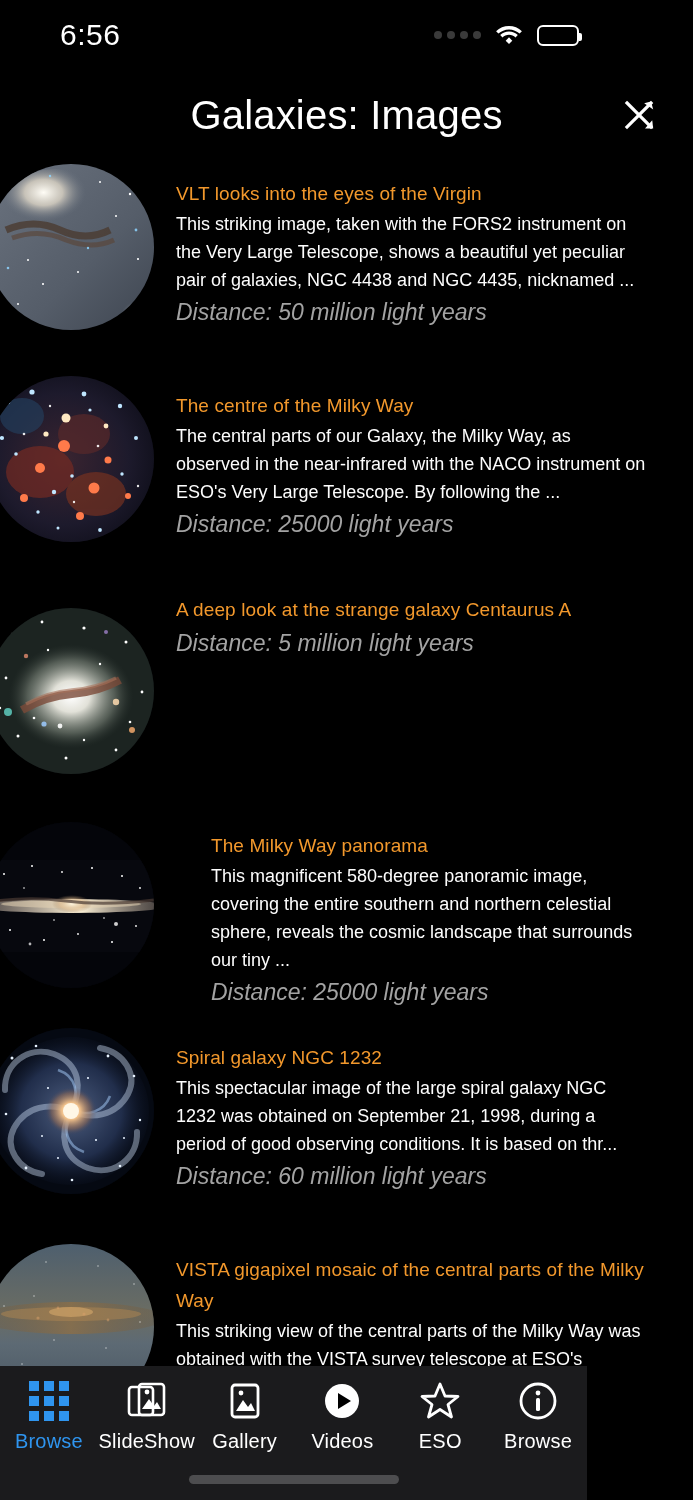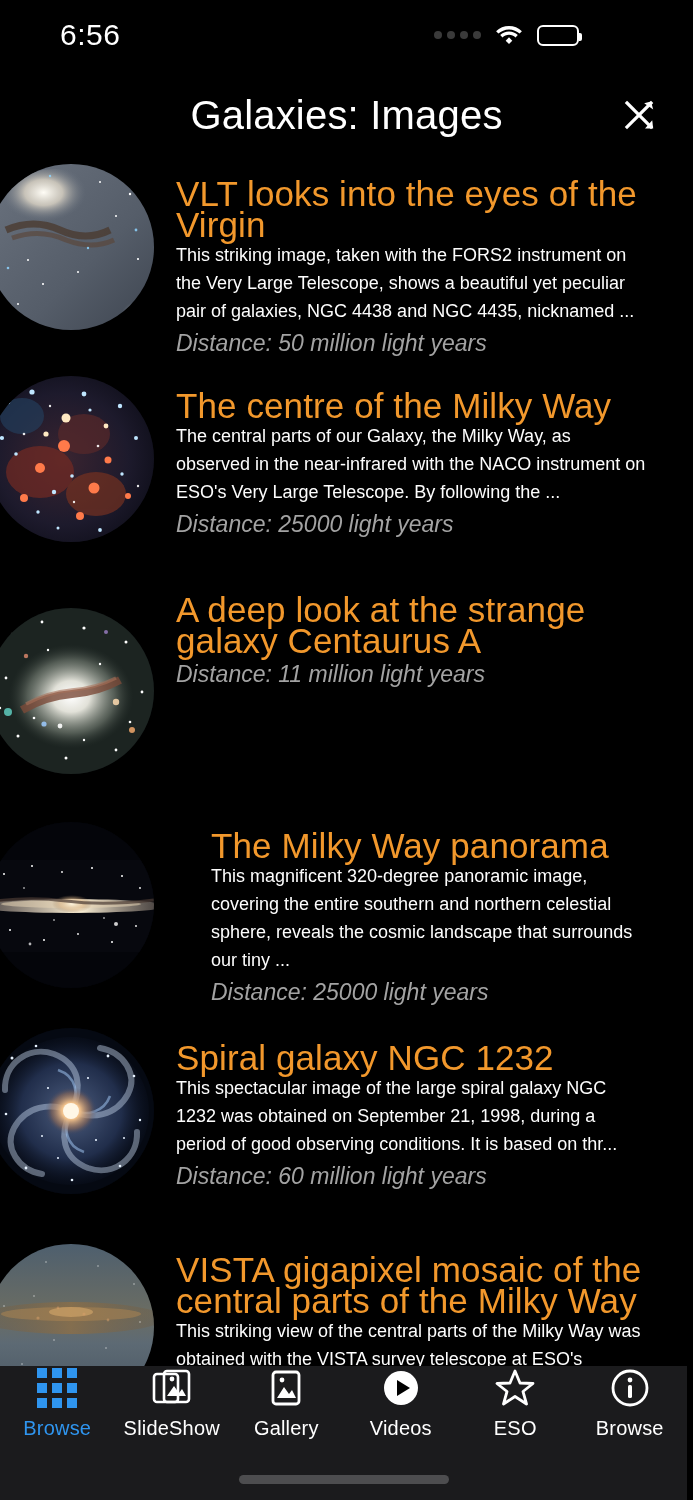--- a/index.html
+++ b/index.html
@@ -69,21 +69,21 @@
     background:#05060a;
   }
   .thumb .sky{ position:absolute; inset:0; }
   .texts{
     flex:1 1 auto;
     padding:0 44px 0 0;
     padding-top:18px;
   }
   .item-title{
     color:#f2982c;
-    font-size:35px;
+    font-size:19px;
     line-height:31px;
     font-weight:400;
     letter-spacing:.1px;
   }
   .item-desc{
     color:#fdfdfd;
     font-size:18px;
     line-height:28px;
     font-weight:400;
     margin-top:1px;
@@ -91,24 +91,24 @@
   .item-distance{
     color:#a3a3a3;
     font-size:23px;
     line-height:28px;
     font-style:italic;
     margin-top:4px;
   }
 
   
   .tabbar{
-    position:absolute; bottom:0; left:0; width:687px; height:134px;
+    position:absolute; bottom:0; left:0; width:587px; height:134px;
     background:#1b1b1d;
     display:flex; align-items:flex-start; justify-content:space-around;
-    padding-top:0;
+    padding-top:13px;
   }
   .tab{
     width:115px;
     display:flex; flex-direction:column; align-items:center; gap:7px;
     cursor:pointer;
   }
   .tab-icon{ height:44px; display:flex; align-items:center; justify-content:center; }
   .tab-label{ font-size:20px; color:#fff; letter-spacing:.2px; }
   .tab.active .tab-label{ color:#2f95ef; }
   .home-indicator{
@@ -323,21 +323,21 @@
             <circle cx="56" cy="116" r="2.6" fill="#9ecbff" opacity=".85"></circle>
             <circle cx="72" cy="118" r="2.4" fill="#ffffff" opacity=".9"></circle>
             <circle cx="38" cy="48" r="2.2" fill="#ff9a7a" opacity=".7"></circle>
             <circle cx="118" cy="24" r="2" fill="#c9a0ff" opacity=".6"></circle>
           </g>
         </svg>
       </div>
     </div>
     <div class="texts" style="padding-top:10px;">
       <div class="item-title">A deep look at the strange galaxy Centaurus A</div>
-      <div class="item-distance">Distance: 11 million light years</div>
+      <div class="item-distance">Distance: 5 million light years</div>
     </div>
   </div>
 
   <div class="row" style="min-height:212px;gap:35px;">
     <div class="thumb-wrap" style="padding-top:10px;">
       <div class="thumb">
         <svg class="sky" viewBox="0 0 166 166" preserveAspectRatio="xMidYMid slice">
           <defs>
             <linearGradient id="g3band" x1="0" y1="0" x2="1" y2="0">
               <stop offset="0%" stop-color="#8d7f78" stop-opacity=".5"></stop>
@@ -374,21 +374,21 @@
               <circle cx="66" cy="98" r=".8"></circle>
               <circle cx="10" cy="90" r=".8"></circle>
             <circle cx="128" cy="102" r="2" opacity=".8"></circle>
               <circle cx="42" cy="122" r="1.4" opacity=".7"></circle>
           </g>
         </svg>
       </div>
     </div>
     <div class="texts">
       <div class="item-title">The Milky Way panorama</div>
-      <div class="item-desc">This magnificent 320-degree panoramic image, covering the entire southern and northern celestial sphere, reveals the cosmic landscape that surrounds our tiny ...</div>
+      <div class="item-desc">This magnificent 580-degree panoramic image, covering the entire southern and northern celestial sphere, reveals the cosmic landscape that surrounds our tiny ...</div>
       <div class="item-distance">Distance: 25000 light years</div>
     </div>
   </div>
 
   <div class="row" style="min-height:212px;">
     <div class="thumb-wrap">
       <div class="thumb">
         <svg class="sky" viewBox="0 0 166 166" preserveAspectRatio="xMidYMid slice">
           <defs>
             <radialGradient id="g4h" cx="50%" cy="50%" r="50%">

